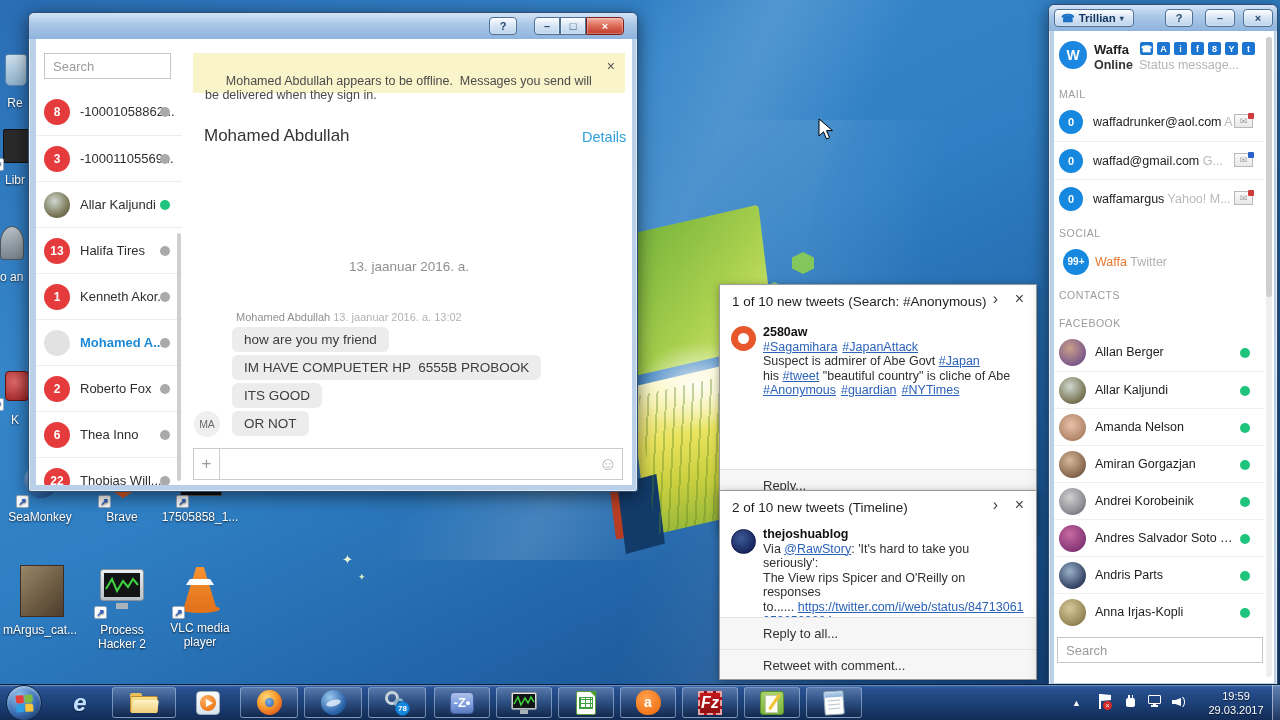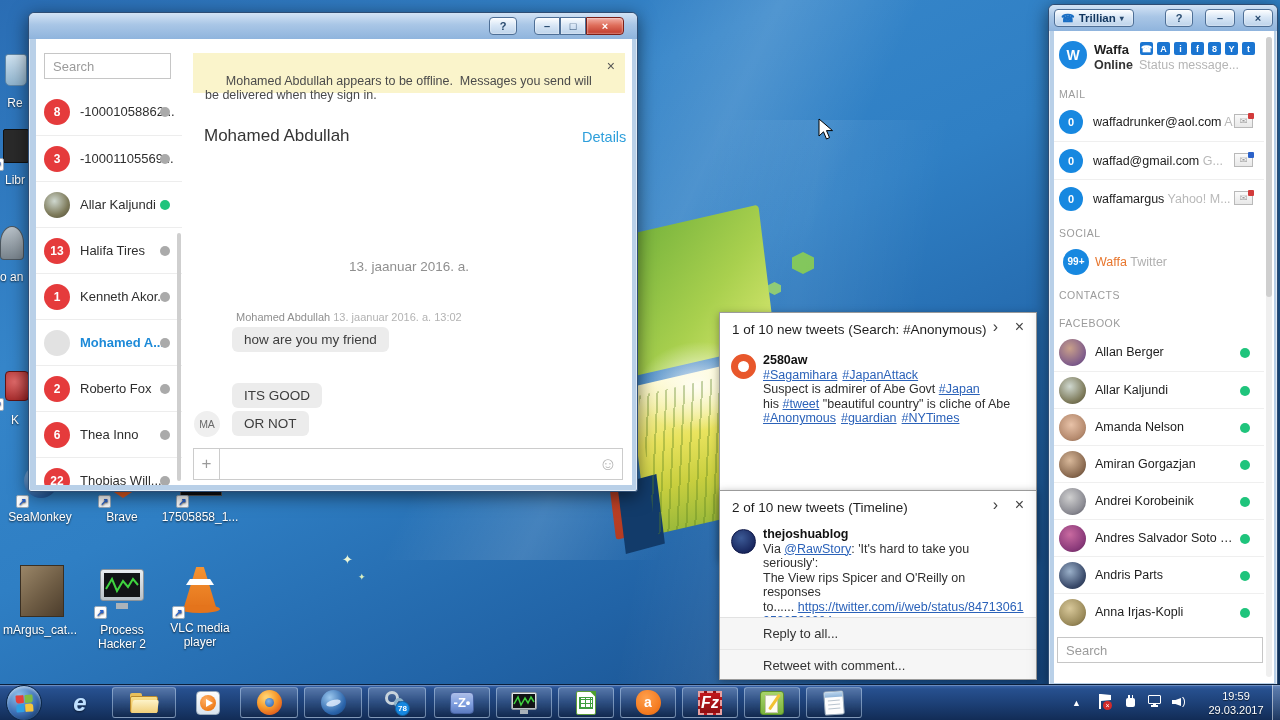--- a/index.html
+++ b/index.html
@@ -166,21 +166,21 @@
 <div class="d-icon" style="left:160px; top:565px;">
   <div class="d-img" style="width:52px; height:52px;">
     <div class="abs" style="left:10px; top:2px; width:32px; height:40px; background:linear-gradient(#f59331,#e4741c); clip-path:polygon(38% 0,62% 0,100% 100%,0 100%);"></div>
     <div class="abs" style="left:12px; top:14px; width:28px; height:6px; background:#fff; clip-path:polygon(14% 0,86% 0,100% 100%,0 100%);"></div>
     <div class="abs" style="left:6px; top:40px; width:40px; height:8px; background:#e4741c; border-radius:50%;"></div>
     <span class="sc-arrow">↗</span>
   </div>
   <div style="margin-top:4px;">VLC media player</div>
 </div>
 
-<div class="tw-pop" style="top:312px; height:248px; z-index:10;">
+<div class="tw-pop" style="top:284px; height:248px; z-index:10;">
   <div class="tw-title">1 of 10 new tweets (Search: #Anonymous)</div>
   <div class="abs" style="right:38px; top:5px; font-size:16px; color:#444;">›</div>
   <div class="abs" style="right:12px; top:5px; font-size:16px; color:#444;">×</div>
   <div class="abs" style="left:11px; top:41px; width:25px; height:25px; border-radius:50%; background:#fff; border:7px solid #e8572b;"></div>
   <div class="tw-body">
     <div style="font-weight:bold; color:#111;">2580aw</div>
     <div><span class="lnk">#Sagamihara</span><span class="lnk">#JapanAttack</span></div>
     <div><span>Suspect is admirer of Abe Govt </span><span class="lnk">#Japan</span></div>
     <div><span>his </span><span class="lnk">#tweet</span><span> "beautiful country" is cliche of Abe</span></div>
     <div><span class="lnk">#Anonymous</span><span class="lnk">#guardian</span><span class="lnk">#NYTimes</span></div>
@@ -285,20 +285,21 @@
     <div class="abs lnk" style="left:546px; top:90px; font-size:14.5px; color:#2e9fdb; text-decoration:none;">Details</div>
 
     <div class="abs" style="left:157px; top:220px; width:432px; text-align:center; font-size:13.5px; color:#8f8f8f;">13. jaanuar 2016. a.</div>
 
     <div class="abs" style="left:200px; top:272px; font-size:11px;">
       <span style="color:#8f8f8f;">Mohamed Abdullah</span>
       <span style="color:#b3b3b3;">13. jaanuar 2016. a. 13:02</span>
     </div>
 
     <div class="bubble" style="left:196px; top:288px;">how are you my friend</div>
+    <div class="bubble" style="left:196px; top:316px;">IM HAVE COMPUETER HP  6555B PROBOOK</div>
     <div class="bubble" style="left:196px; top:344px;">ITS GOOD</div>
     <div class="abs" style="left:158px; top:372px; width:26px; height:26px; border-radius:50%; background:#efefef; color:#6a6a6a; font-size:10.5px; text-align:center; line-height:26px;"><span>MA</span></div>
     <div class="bubble" style="left:196px; top:372px;">OR NOT</div>
 
     <div class="abs" style="left:157px; top:409px; width:430px; height:32px; border:1px solid #cccccc; display:flex; align-items:center;">
       <div style="width:26px; height:100%; border-right:1px solid #cccccc; color:#9a9a9a; font-size:17px; display:flex; align-items:center; justify-content:center;">
           <span>+</span>
         </div>
       <input style="flex: 1 1 0%; border: none; outline: none; height: 100%; font-size: 13px; padding: 0px 8px;">
       <div style="width:28px; color:#b5b5b5; font-size:18px; text-align:center;"><span>☺</span></div>

